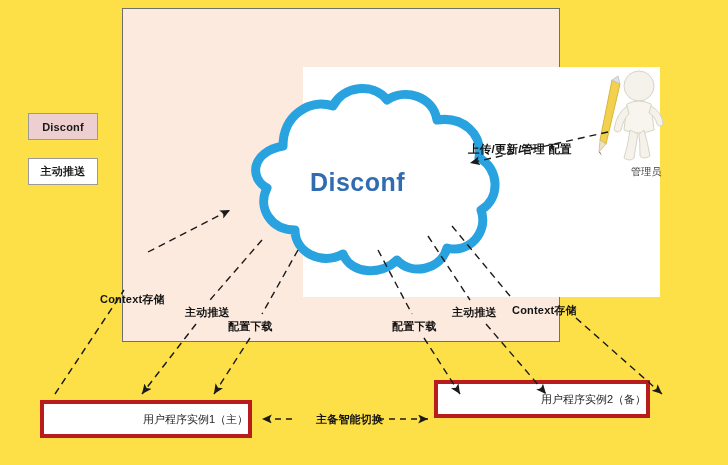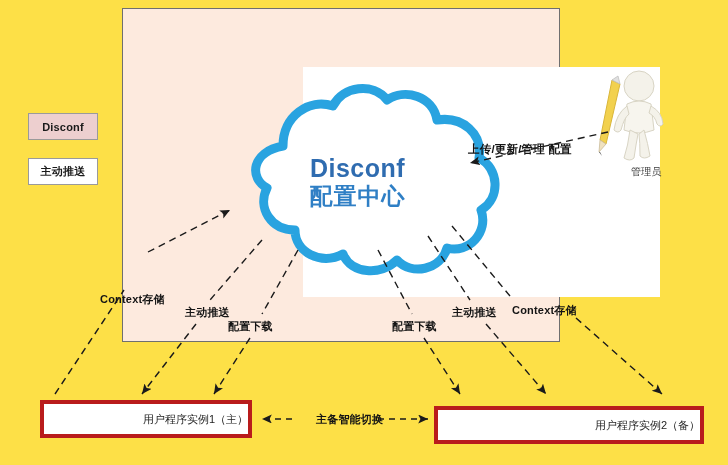--- a/index.html
+++ b/index.html
@@ -83,21 +83,21 @@
     box-sizing: border-box;
     border: 4px solid #b91c1c;
     background: #ffffff;
     display: flex;
     align-items: center;
     justify-content: flex-end;
     font-size: 11px;
     color: #1e1e1e;
   }
   #instance-1 { left: 40px;  top: 400px; width: 212px; height: 38px; }
-  #instance-2 { left: 434px; top: 406px; width: 270px; height: 38px; }
+  #instance-2 { left: 434px; top: 380px; width: 216px; height: 38px; }
   
   .flow-label {
     position: absolute;
     font-size: 11px;
     font-weight: bold;
     color: #141414;
     white-space: nowrap;
     letter-spacing: 0.2px;
   }
   #label-upload { left: 468px; top: 142px; font-size: 11.5px; }
@@ -148,21 +148,20 @@
                C 294 96, 296 126, 276 138
                C 284 160, 264 182, 242 176
                C 236 198, 206 204, 192 188
                C 176 204, 146 202, 138 182
                C 116 194, 90 180, 90 158
                C 66 158, 52 136, 62 116
                C 44 106, 46 80, 78 74 Z" fill="#ffffff" stroke="#29a3e0" stroke-width="9" stroke-linejoin="round"></path>
     </svg>
     <div id="cloud-label">
       <div class="l1">Disconf</div>
-      <div class="l2">配置中心</div>
     </div>
   </div>
 
   <div id="admin-figure">
     <svg viewBox="0 0 72 98" width="72" height="98">
 
       <g>
         <polygon points="14,12 22,16 8,76 2,72" fill="#f2d14e" stroke="#d9b63a" stroke-width="1"></polygon>
         <polygon points="8,76 2,72 1,84" fill="#f0e2c0" stroke="#c9bb9a" stroke-width="0.8"></polygon>
         <polygon points="2,84 1,84 4,88" fill="#3d3d3d"></polygon>

